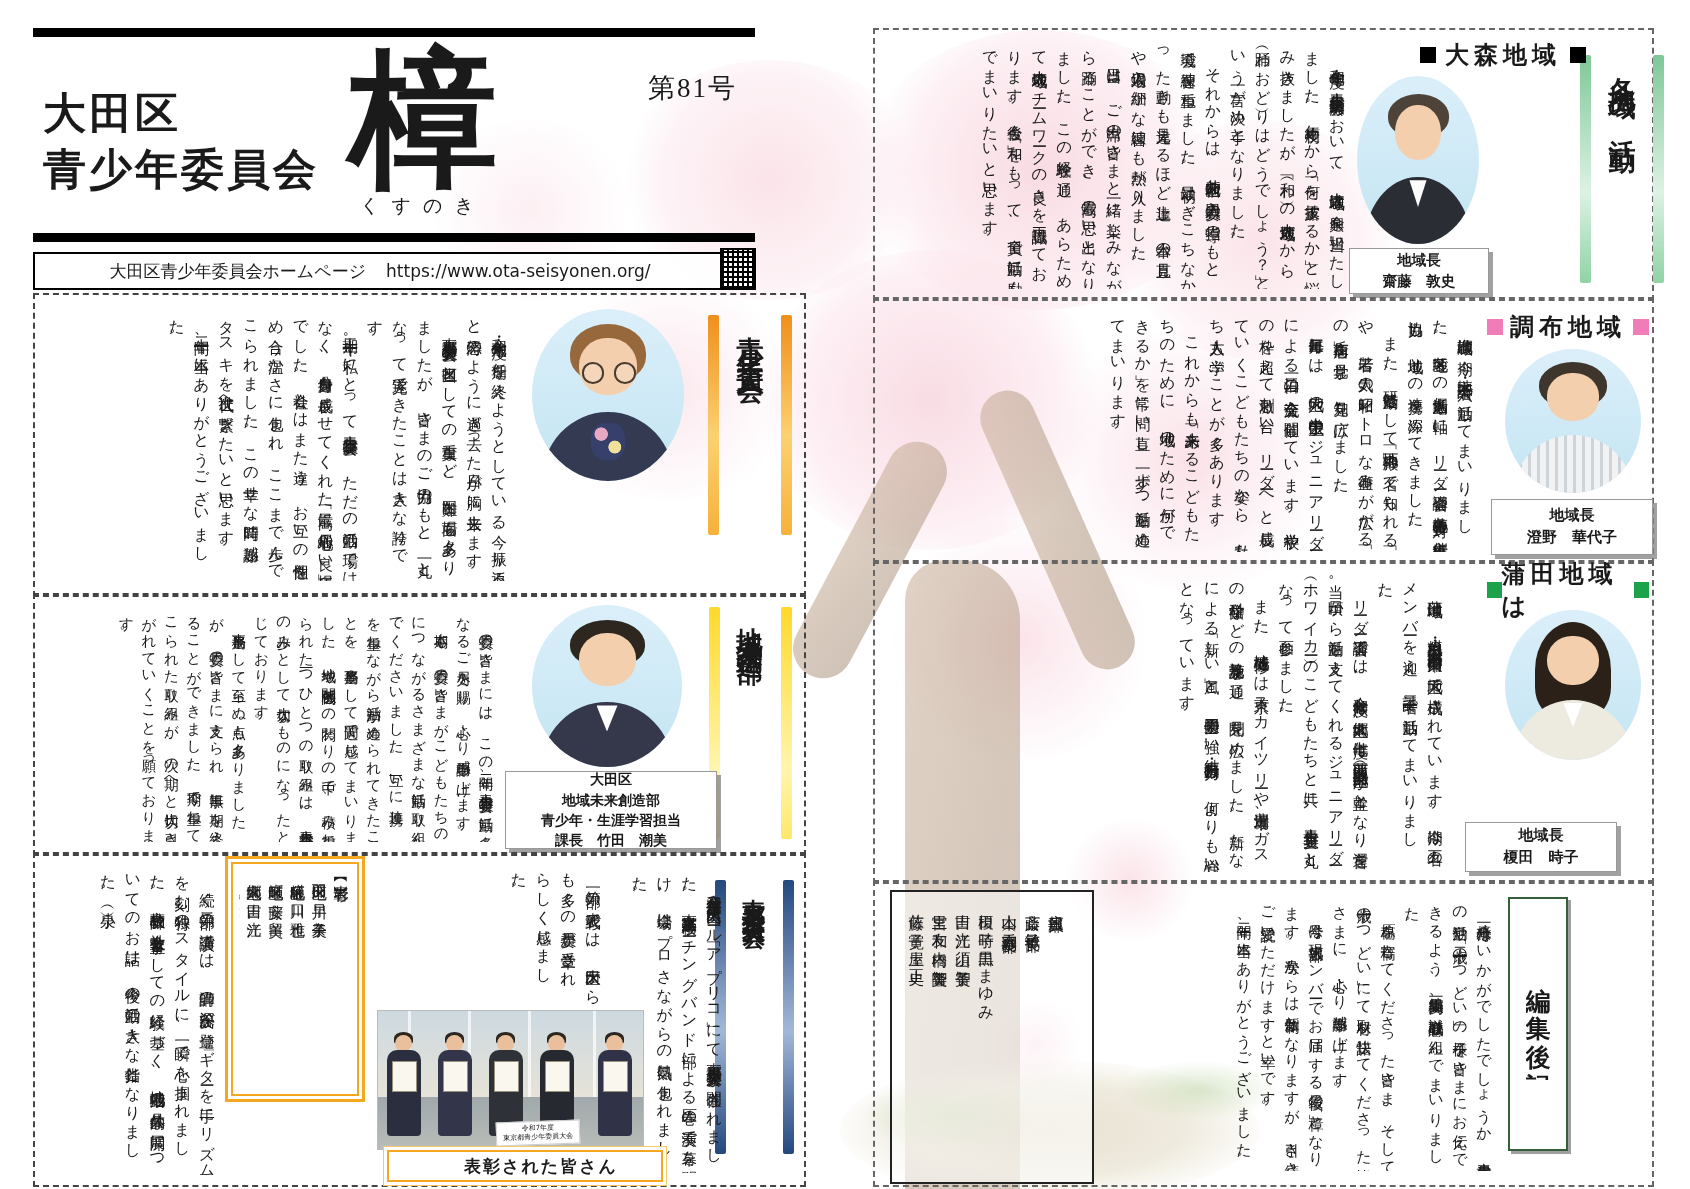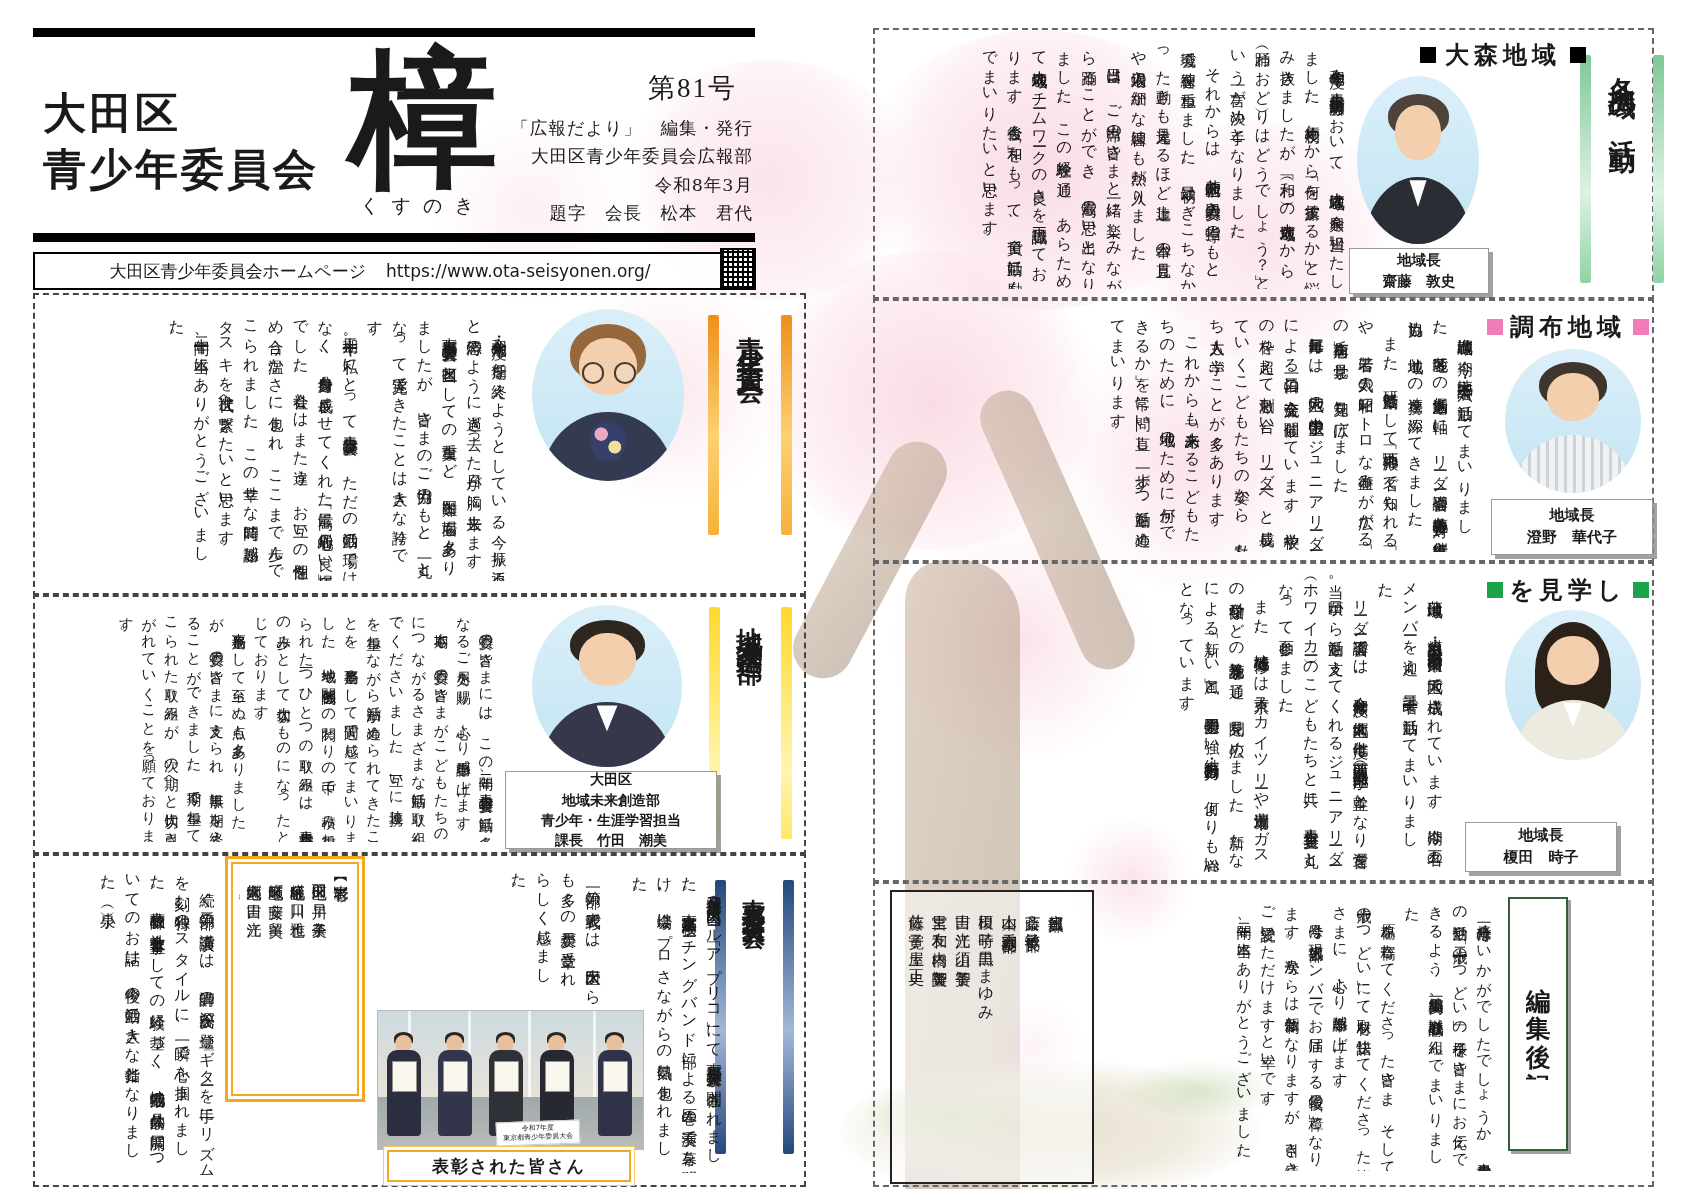--- a/index.html
+++ b/index.html
@@ -93,21 +93,21 @@
                overflow:hidden;border:1px solid #bbb;}
   .ap-pane{position:absolute;top:0;width:3px;height:62%;background:rgba(255,255,255,.7);}
   .ap-person{position:absolute;bottom:14px;width:40px;height:100px;}
   .ap-head{position:absolute;top:0;left:11px;width:17px;height:17px;border-radius:50%;background:#e9c09b;}
   .ap-hairc{position:absolute;top:-3px;left:10px;width:19px;height:12px;border-radius:50% 50% 20% 20%;background:#2c2620;}
   .ap-bod{position:absolute;top:15px;left:3px;width:34px;height:86px;border-radius:10px 10px 4px 4px;background:#2f3140;}
   .ap-cert{position:absolute;top:26px;left:8px;width:23px;height:29px;background:#faf7ee;border:1px solid #9a917c;}
   .ap-sign{position:absolute;bottom:4px;background:#fff;border:1px solid #ccc;padding:2px 3px;
            font-size:7px;line-height:1.3;white-space:pre-line;text-align:center;transform:rotate(-2deg);}
   .photo-cap{position:absolute;background:#fff;border:2px solid #f4a71f;box-shadow:0 0 0 3px #fff,0 0 0 4px #f7c866;
-             display:flex;align-items:center;justify-content:center;font-size:17px;font-weight:700;letter-spacing:2px;}
+             display:flex;align-items:center;justify-content:center;font-size:17px;font-weight:700;letter-spacing:2px;padding-left:32px;}
 
   
   .edit-box{position:absolute;border:2px solid #355e3b;background:#fff;box-shadow:3px 3px 0 rgba(120,120,120,.7);
             display:flex;align-items:center;justify-content:center;}
   .edit-box .vtext{font-size:25px;font-weight:700;letter-spacing:28px;line-height:1;}
 
   
   .staff-box{position:absolute;border:2px solid #222;background:rgba(255,255,255,.55);padding:10px 12px;}
   .staff-box .vtext{font-size:15.5px;line-height:1.5;height:100%;}
 </style>
@@ -137,24 +137,20 @@
 
   <div class="abs" style="left:33px;top:28px;width:722px;height:216px;">
     <div class="bar-black" style="left:0;top:0;width:722px;height:9px;"></div>
     <div class="abs org-title" style="left:10px;top:58px;">大田区
 青少年委員会</div>
     <div class="abs" style="left:300px;top:20px;width:180px;text-align:center;">
       <div class="logo-kanji">樟</div>
       <div class="logo-reading">くすのき</div>
     </div>
     <div class="abs issue-no" style="right:18px;top:42px;">第81号</div>
-    <div class="abs pub-lines" style="right:2px;top:86px;width:270px;">「広報だより」　編集・発行
-大田区青少年委員会広報部
-令和8年3月
-題字　会長　松本　君代</div>
     <div class="bar-black" style="left:0;top:205px;width:722px;height:9px;"></div>
   </div>
 
   <div class="home-bar" style="left:33px;top:252px;width:690px;height:34px;">
     <span>大田区青少年委員会ホームページ</span>
     <span>https://www.ota-seisyonen.org/</span>
   </div>
   <div class="qr" style="left:720px;top:248px;width:32px;height:38px;"></div>
 
   <section class="dbox" style="left:33px;top:293px;width:769px;height:300px;">
@@ -303,21 +299,21 @@
     </div>
     <div class="vtext body-txt" style="position:absolute;left:12px;top:10px;bottom:10px;width:590px;">　調布地域は今期、六地区・計十六名で活動してまいりました。各地区での個人活動を軸に、リーダー講習会や各地区青少対の主催行事に協力し、地域との連携を深めてきました。
 　また、研修活動として「地下神殿」の名で知られる「首都圏外郭放水路」や、若者に人気の昭和レトロな街並みが広がる「夕日の丘商店街」を見学し、知見を広げました。
 　毎年三月には、六地区の中学生以上のジュニアリーダーによる一泊二日の交流会を開催しています。学校や学年の枠を超えて刺激し合い、リーダーへと成長していくこどもたちの姿から、私たち大人も学ぶことが多くあります。
 　これからも「未来あるこどもたちのために、地域のために何ができるか」を常に問い直し、一歩ずつ活動を進めてまいります。</div>
   </section>
 
   <section class="dbox-r" style="left:873px;top:560px;width:777px;height:320px;">
     <div class="reg-header" style="left:612px;top:10px;width:162px;height:36px;">
       <span class="marker" style="background: rgb(28, 162, 75);"></span>
-      <span class="reg-name">を見学し</span>
+      <span class="reg-name">蒲田地域は</span>
       <span class="marker" style="background: rgb(28, 162, 75);"></span>
     </div>
     <div class="portrait p-enokida" style="left:630px;top:48px;width:136px;height:150px;">
       <div class="pt-hair"></div>
       <div class="pt-face"></div>
       <div class="pt-body"></div>
       <div class="pt-collar"></div>
     </div>
     <div class="caption" style="left:590px;top:260px;width:150px;height:48px;">
       <div class="cap-txt" style="font-size:15px;">地域長

